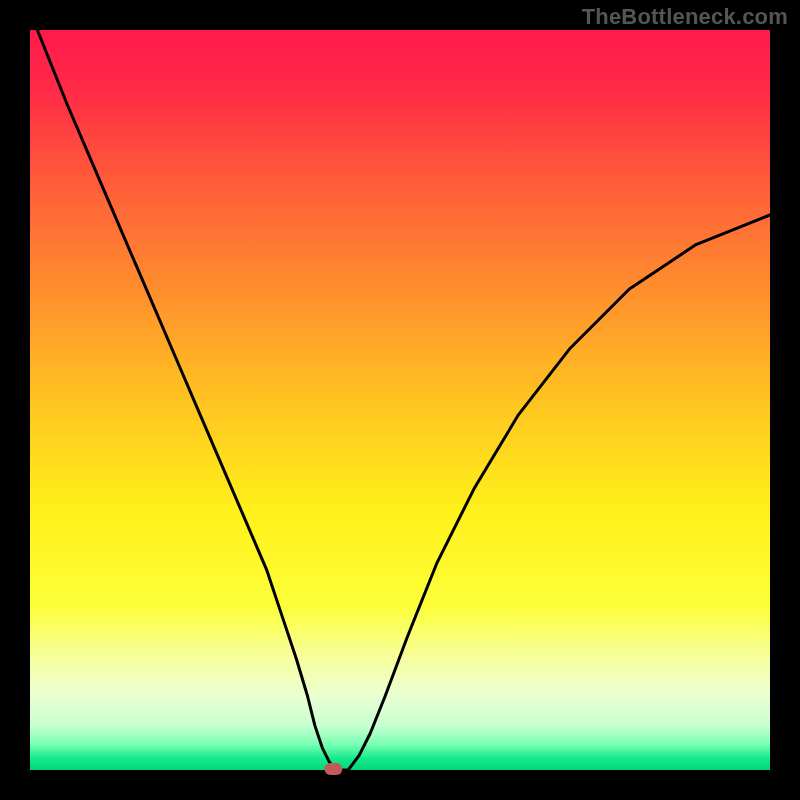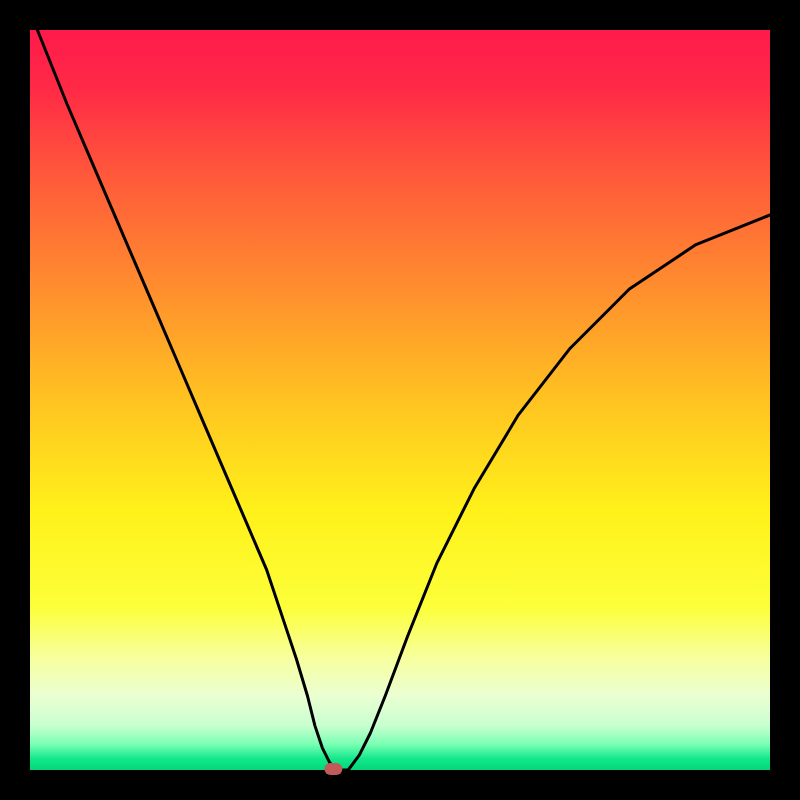--- a/index.html
+++ b/index.html
@@ -29,20 +29,21 @@
   svg {
     position: absolute;
     top: 0;
     left: 0;
   }
 </style>
 </head>
 <body>
 
 <div class="chart-wrap">
+  <div class="watermark">TheBottleneck.com</div>
   <svg id="chart-svg" width="800" height="800" viewBox="0 0 800 800">
       <defs>
         <linearGradient id="bg-grad" x1="0" y1="0" x2="0" y2="1">
           <stop offset="0%" stop-color="#ff1a4b"></stop>
           <stop offset="8%" stop-color="#ff2a46"></stop>
           <stop offset="20%" stop-color="#ff5a3a"></stop>
           <stop offset="35%" stop-color="#ff8e2e"></stop>
           <stop offset="50%" stop-color="#ffc321"></stop>
           <stop offset="65%" stop-color="#fff11a"></stop>
           <stop offset="78%" stop-color="#fcff3a"></stop>

